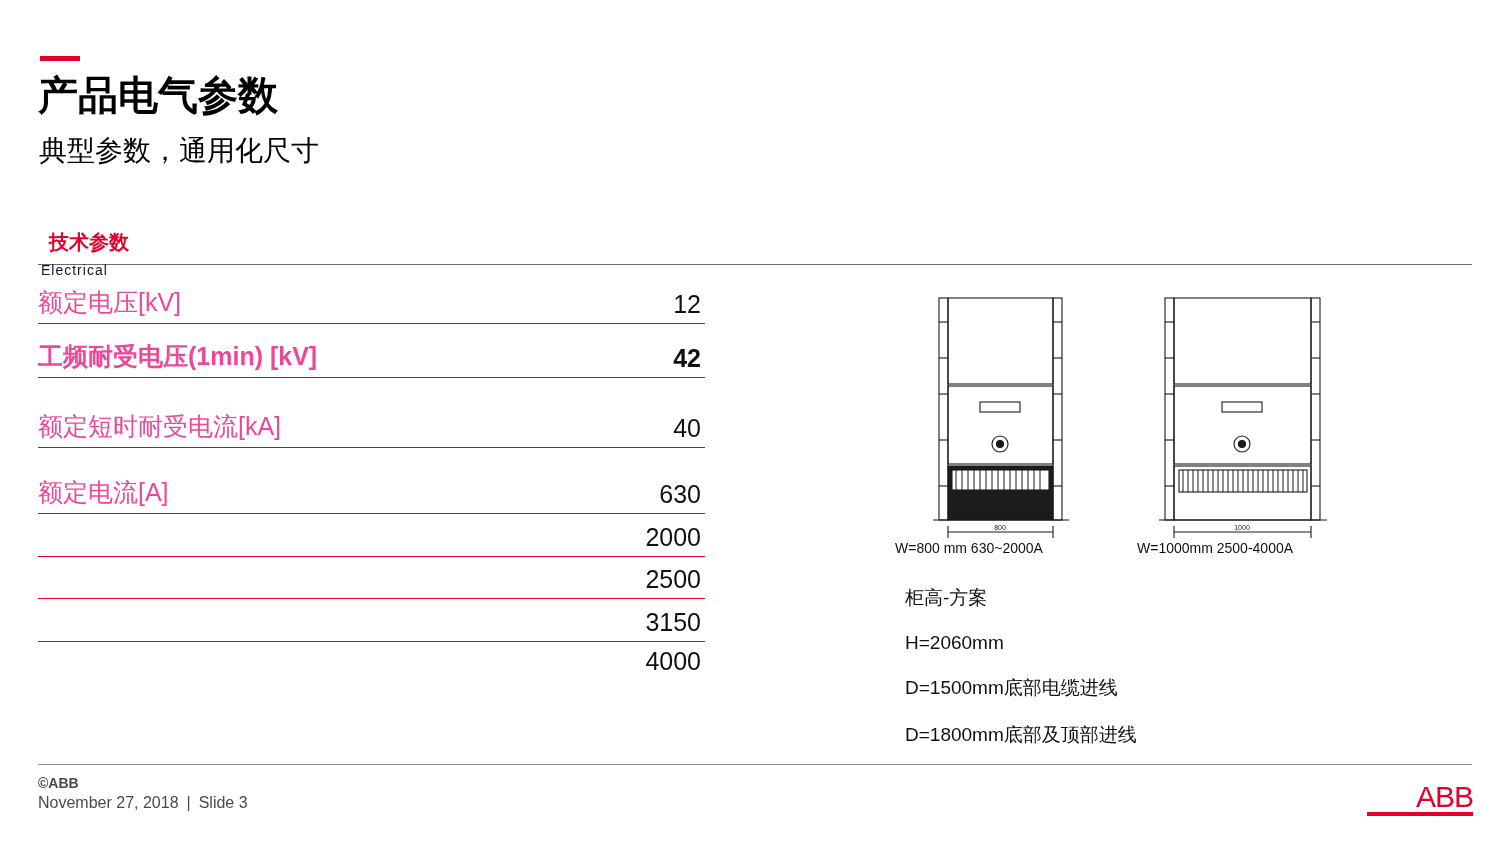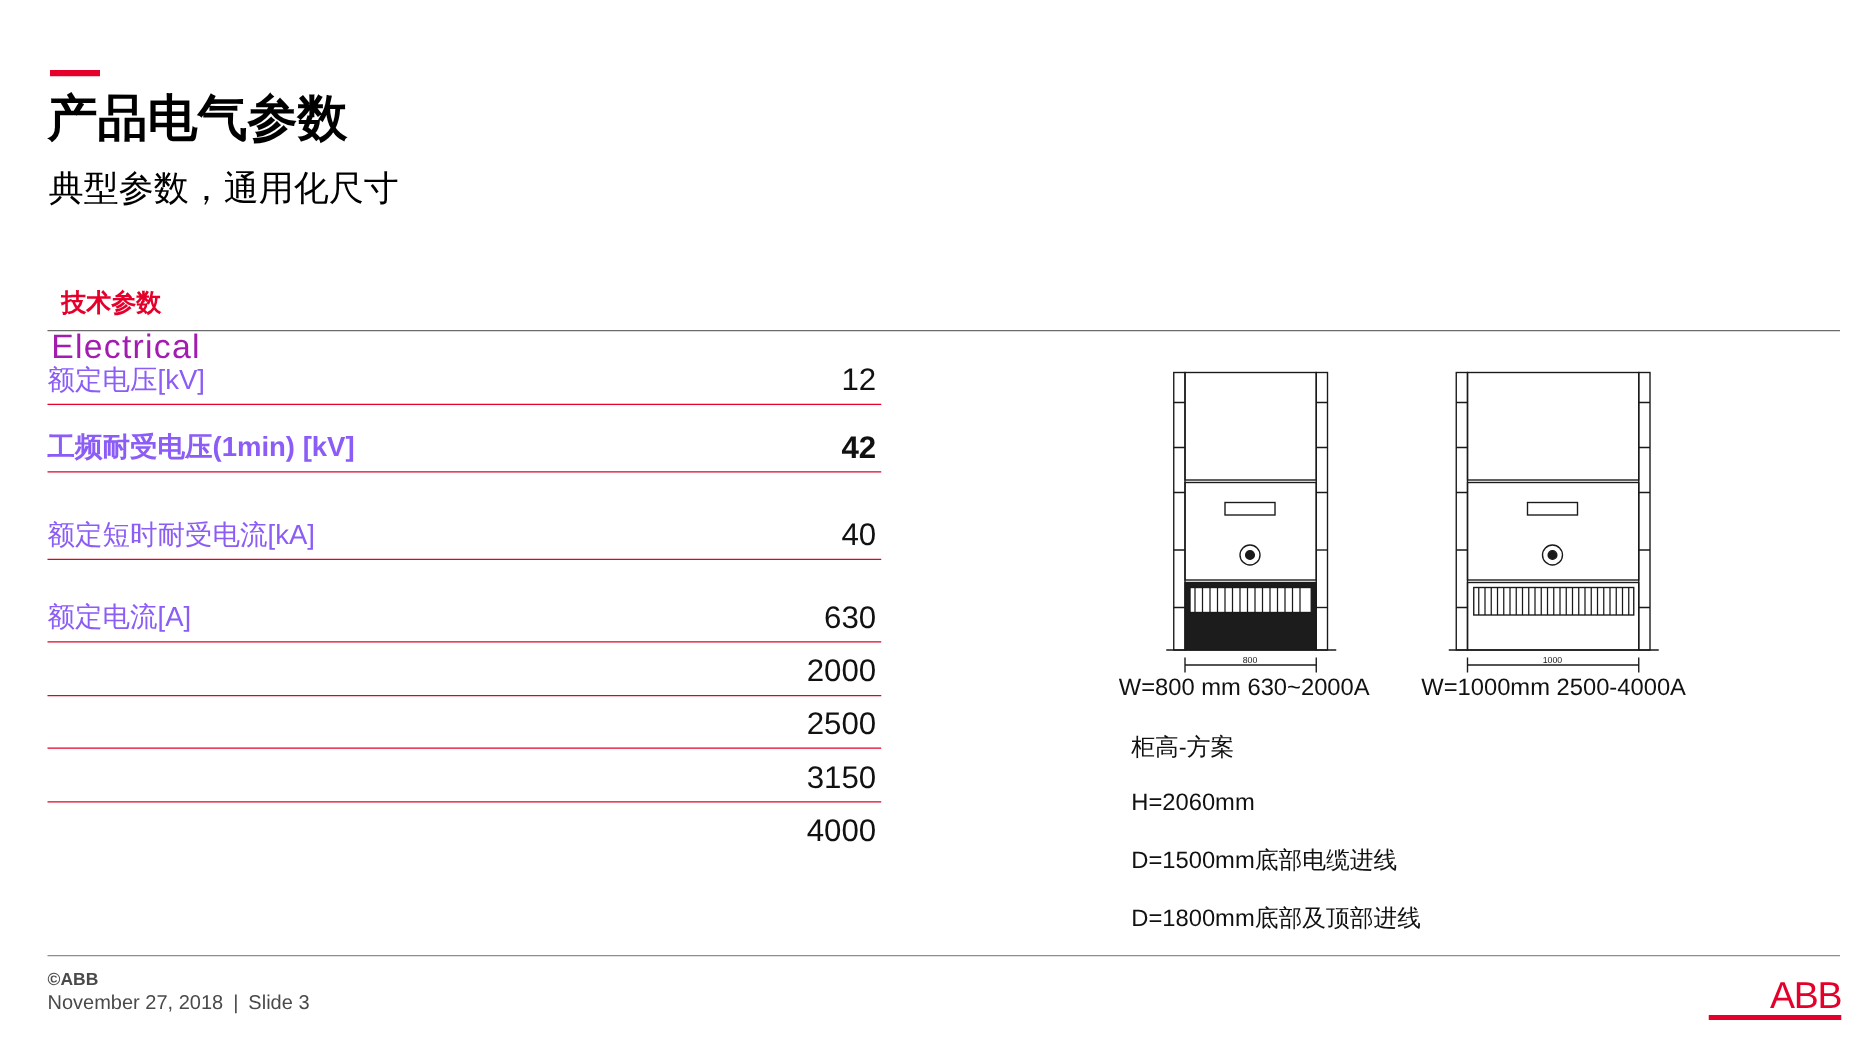--- a/index.html
+++ b/index.html
@@ -72,37 +72,37 @@
   .param-table {
     position: absolute;
     left: 33px;
     top: 268px;
     width: 667px;
   }
   .ghost-text {
     position: absolute;
     left: 36px;
     top: 262px;
-    font-size: 27px;
-    color: #a21caf;
+    font-size: 14px;
+    color: #0f172a;
     letter-spacing: 1px;
     white-space: nowrap;
   }
   .row {
     position: relative;
     display: flex;
     align-items: flex-end;
     justify-content: space-between;
     border-bottom: 1.5px solid #e4002b;
     box-sizing: border-box;
     padding: 0 4px 4px 0;
   }
   .row .label {
-    font-size: 22px;
-    color: #8b5cf6;
+    font-size: 25px;
+    color: #ec4899;
     white-space: nowrap;
   }
   .row .value {
     font-size: 25px;
     color: #111111;
     text-align: right;
     white-space: nowrap;
   }
 
   
@@ -116,21 +116,21 @@
   .cab {
     position: absolute;
     top: 20px;
   }
   .cab-a { left: 60px; }
   .cab-b { left: 290px; }
 
   .cab-caption {
     position: absolute;
     top: 270px;
-    font-size: 19px;
+    font-size: 14px;
     color: #111111;
     white-space: nowrap;
   }
   .cap-a { left: 30px; }
   .cap-b { left: 272px; }
 
   .spec-list {
     position: absolute;
     left: 40px;
     top: 315px;
@@ -225,21 +225,21 @@
       <span class="value">2000</span>
     </div>
     <div class="row" style="height:42px;">
       <span class="label"></span>
       <span class="value">2500</span>
     </div>
     <div class="row" style="height:43px;">
       <span class="label"></span>
       <span class="value">3150</span>
     </div>
-    <div class="row" style="height:42px;border-bottom:none;">
+    <div class="row" style="height:42px;border-bottom:none;align-items:center;">
       <span class="label"></span>
       <span class="value">4000</span>
     </div>
   </div>
 
   <div class="diagram-area">
 
     <div class="cab cab-a">
       <svg width="175" height="250" viewBox="0 0 175 250" xmlns="http://www.w3.org/2000/svg">
         <g stroke="#1a1a1a" fill="none" stroke-width="1.1">

